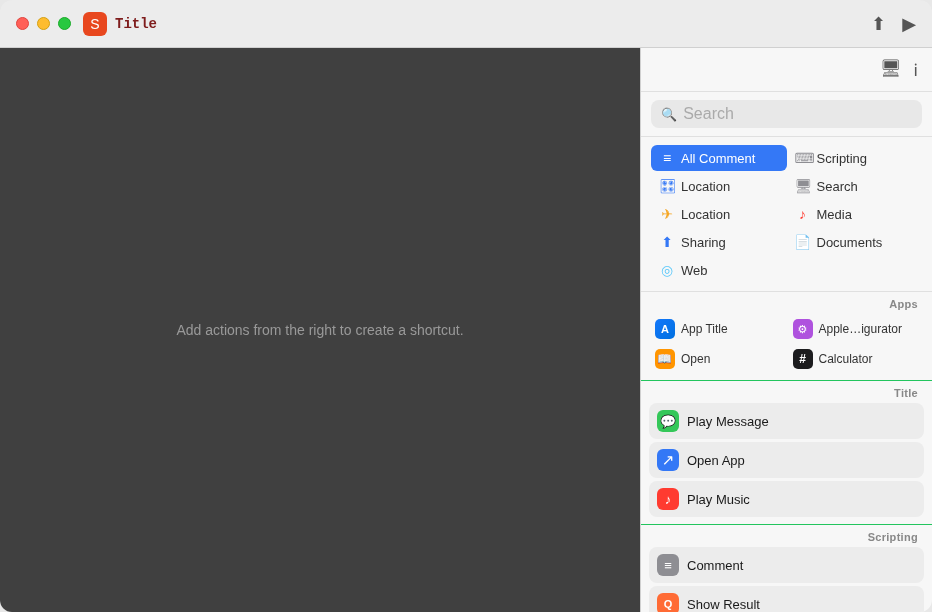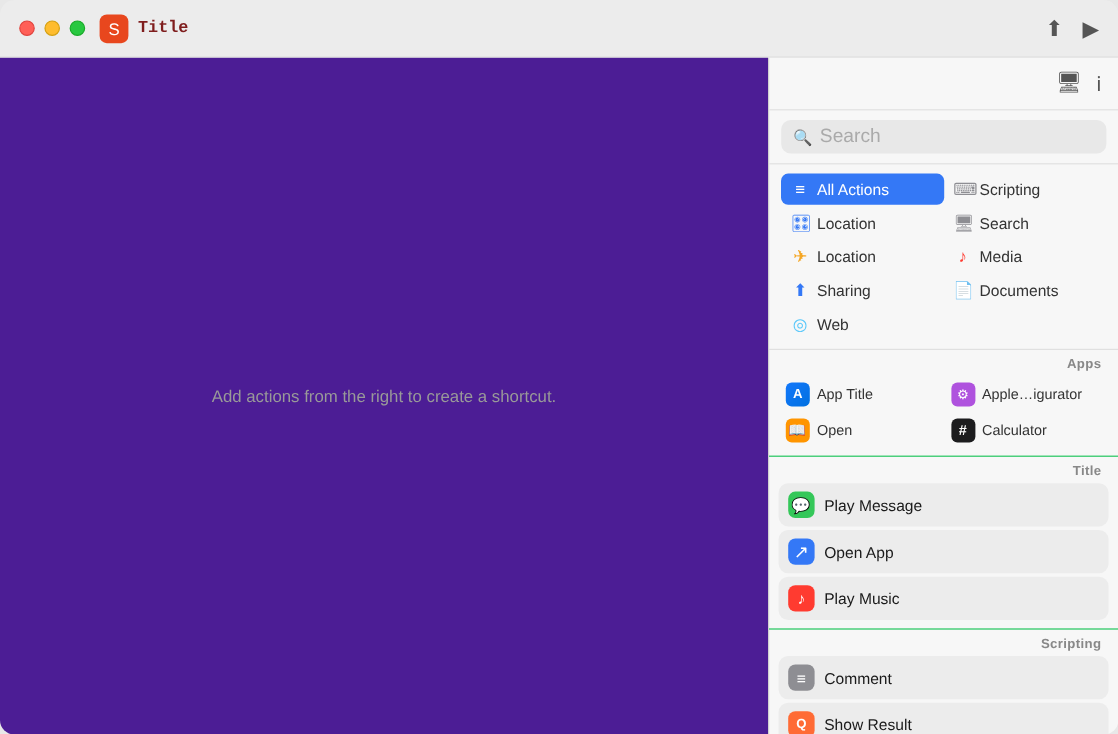--- a/index.html
+++ b/index.html
@@ -72,21 +72,21 @@
     
     .main {
       display: flex;
       flex: 1;
       overflow: hidden;
     }
 
     
     .left-panel {
       flex: 1;
-      background: #4c1d95;
+      background: #404040;
       display: flex;
       align-items: center;
       justify-content: center;
       color: #999;
       font-size: 14px;
     }
 
     
     .sidebar {
       width: 292px;
@@ -294,21 +294,21 @@
         <span class="search-icon">🔍</span>
         <input class="search-input" type="text" placeholder="Search" style="">
       </div>
     </div>
 
     <div class="sidebar-content">
 
       <div class="categories">
         <div class="category-item active">
           <span class="cat-icon">≡</span>
-          <span>All Actions</span>
+          <span>All Comment</span>
         </div>
         <div class="category-item">
           <span class="cat-icon cat-icon-gray">⌨</span>
           <span>Scripting</span>
         </div>
         <div class="category-item">
           <span class="cat-icon cat-icon-blue">🎛</span>
           <span>Location</span>
         </div>
         <div class="category-item">

